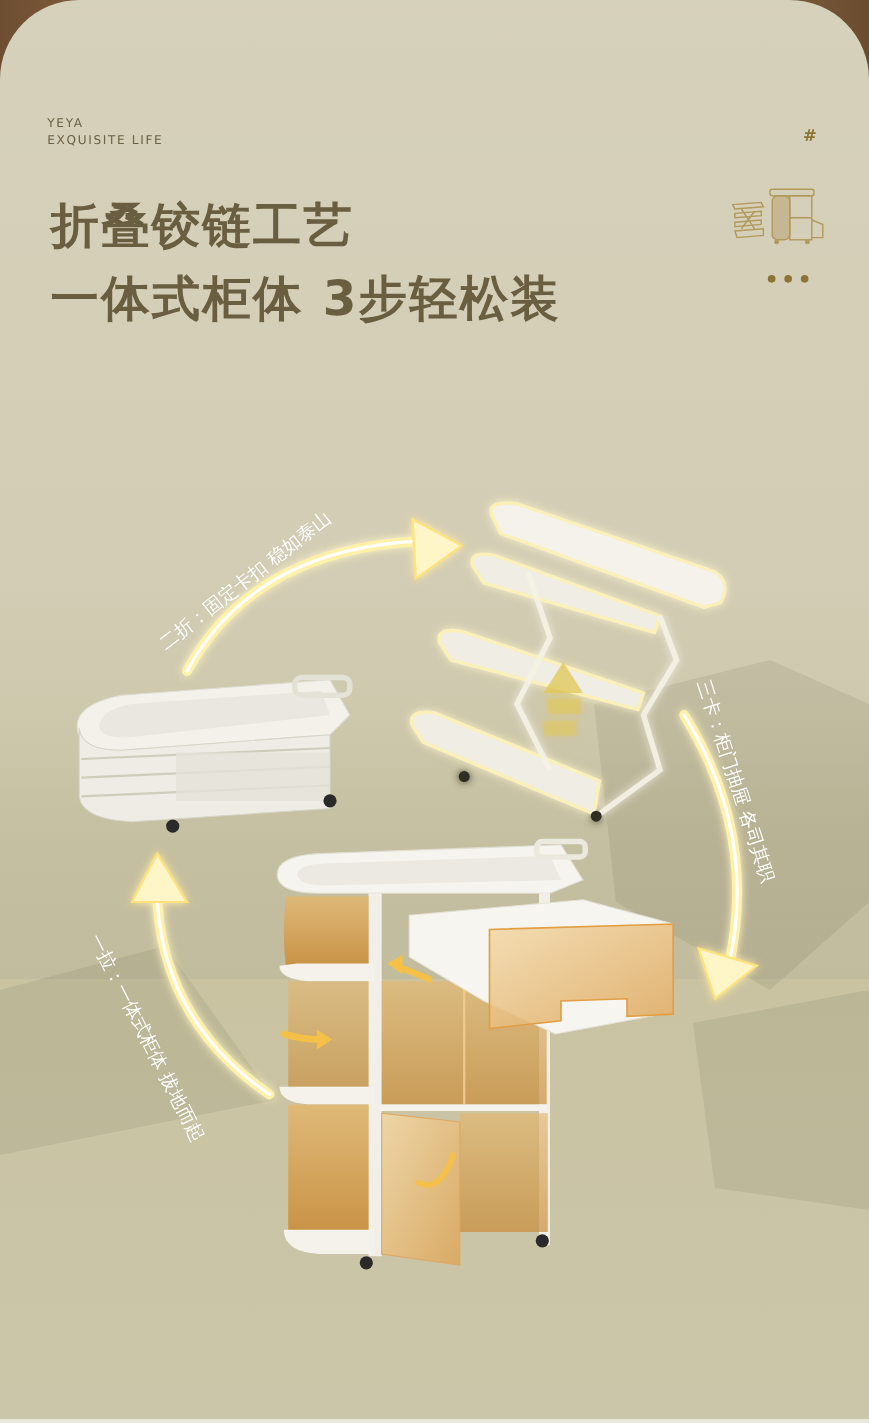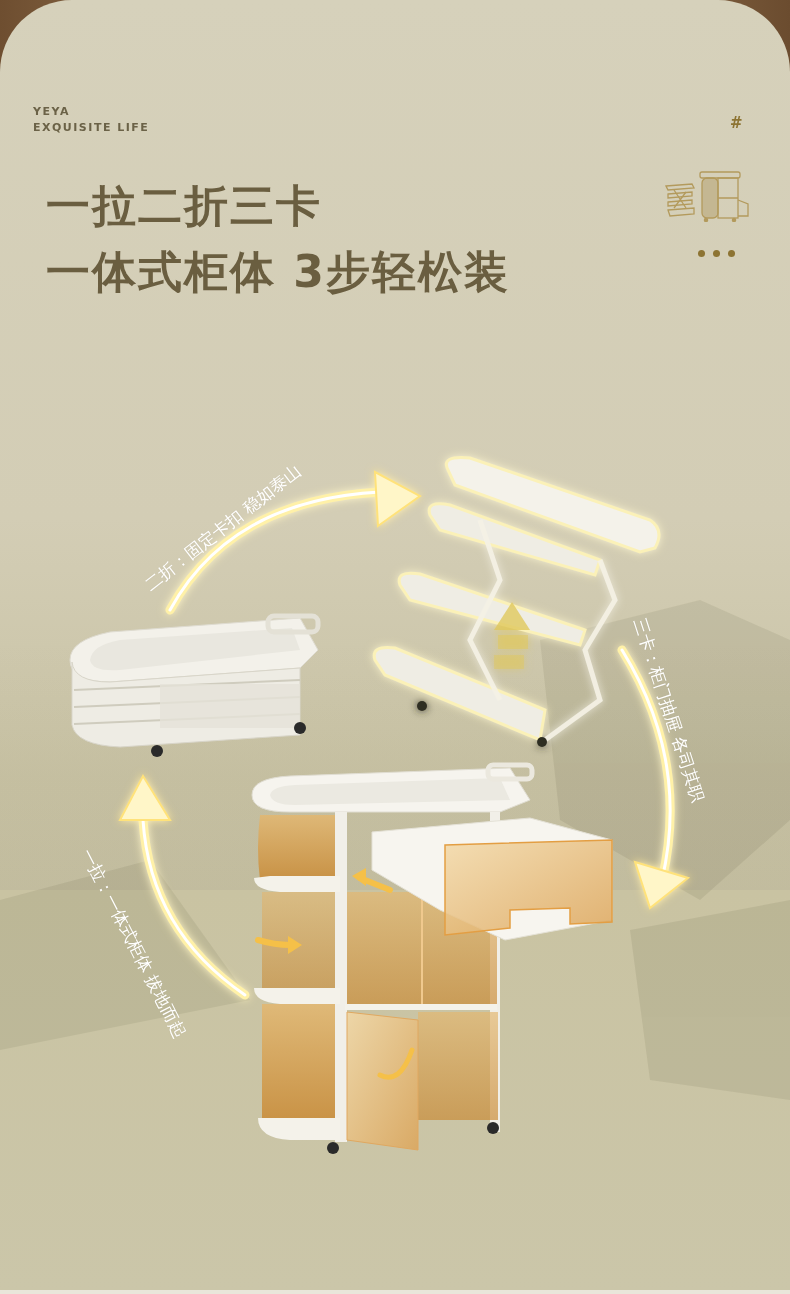--- a/index.html
+++ b/index.html
@@ -21,21 +21,21 @@
     background: linear-gradient(180deg, #c9c3a2 0%, #cbc6a9 100%);
   }
   .wall-shade {
     position: absolute; left: 0; top: 640px; width: 790px; height: 260px;
     background: linear-gradient(180deg, rgba(0,0,0,0) 0%, rgba(120,115,80,0.10) 100%);
   }
   .bottom-strip {
     position: absolute; left: 0; top: 1290px; width: 790px; height: 4px; background: #e9e6da;
   }
 
-  .brand { position: absolute; left: 33px; top: 104px; color: #6b6247; font-size: 11px; letter-spacing: 1.5px; line-height: 16px; font-weight: bold; }
+  .brand { position: absolute; left: 43px; top: 104px; color: #6b6247; font-size: 11px; letter-spacing: 1.5px; line-height: 16px; }
   .hash { position: absolute; left: 730px; top: 114px; color: #8d7433; font-size: 15px; font-weight: bold; }
   .mini-icon { position: absolute; left: 662px; top: 156px; width: 90px; height: 66px; }
   .dots { position: absolute; left: 698px; top: 250px; display: flex; gap: 8px; }
   .dots span { width: 7px; height: 7px; border-radius: 50%; background: #8d7433; display: block; }
 
   .title { position: absolute; left: 46px; color: #6a5e40; font-weight: bold; font-size: 44px; letter-spacing: 2px; line-height: 56px; }
   .title.l1 { top: 178px; }
   .title.l2 { top: 244px; }
 
   .arc-label {
@@ -81,21 +81,21 @@
       <circle cx="72" cy="64" r="1.6" fill="#b39a5c"></circle>
     </g>
   </svg>
 
   <div class="dots">
     <span></span>
       <span></span>
       <span></span>
   </div>
 
-  <div class="title l1">一拉二折三卡</div>
+  <div class="title l1">折叠铰链工艺</div>
   <div class="title l2">一体式柜体 3步轻松装</div>
 
   <svg class="overlay" width="790" height="1294" viewBox="0 0 790 1294">
     <defs>
       <filter id="glow" x="-50%" y="-50%" width="200%" height="200%">
         <feGaussianBlur stdDeviation="4" result="b"></feGaussianBlur>
         <feMerge>
             <feMergeNode in="b"></feMergeNode>
             <feMergeNode in="SourceGraphic"></feMergeNode>
           </feMerge>

